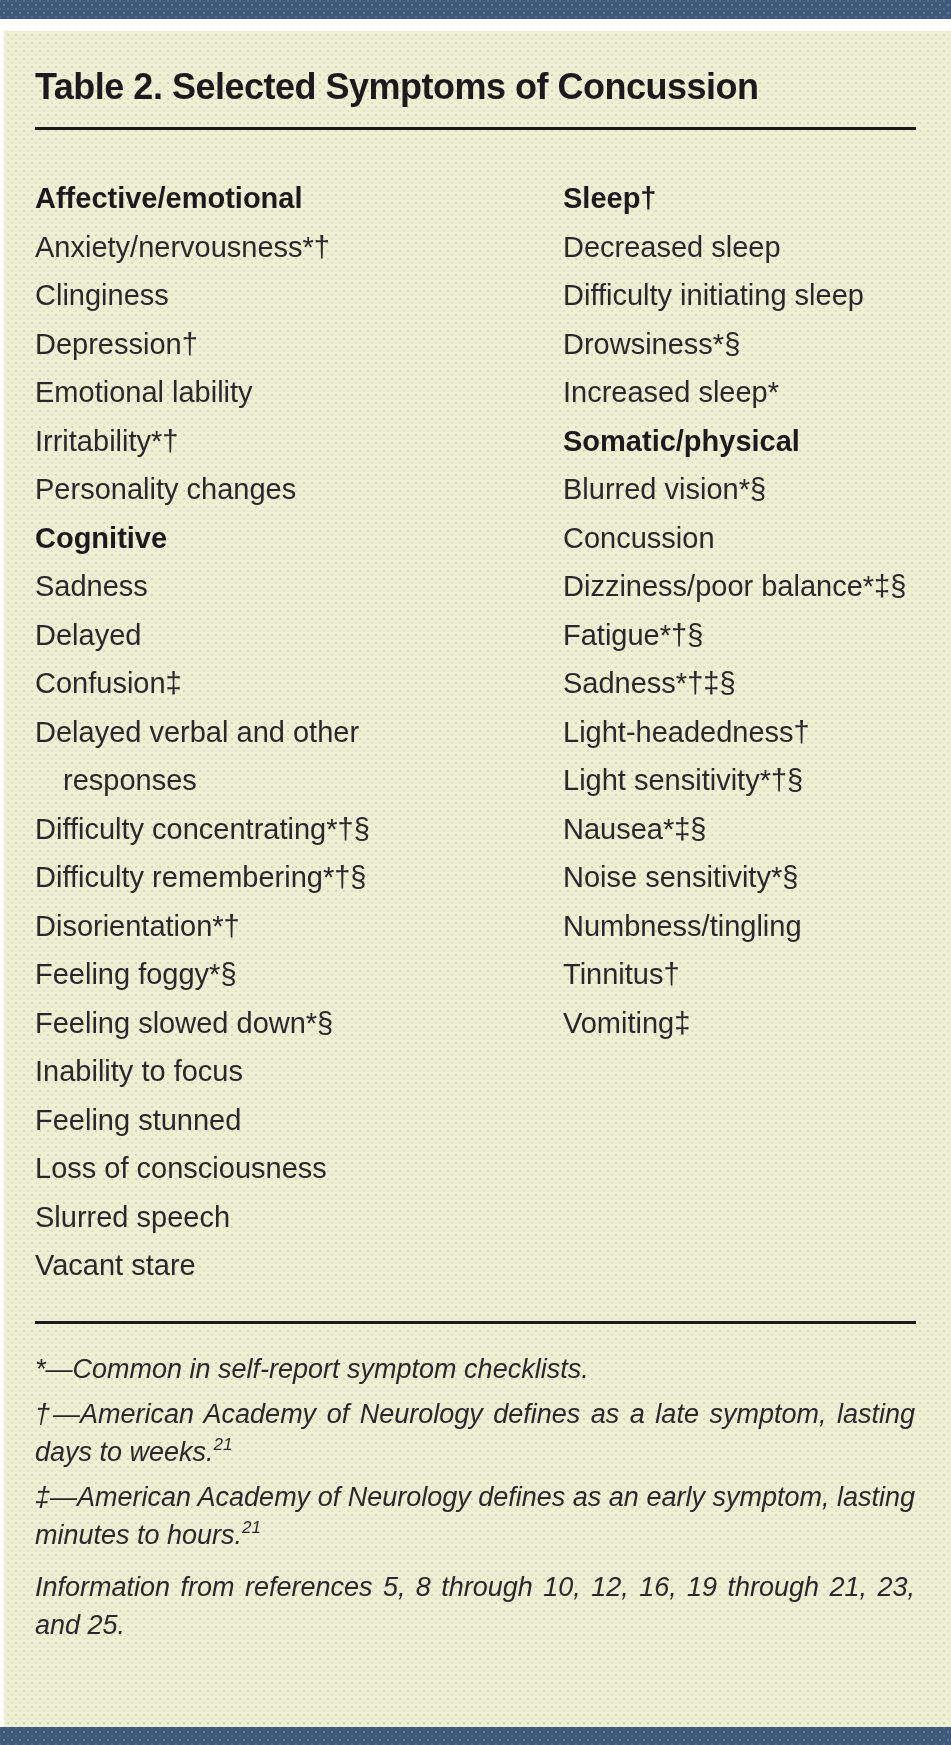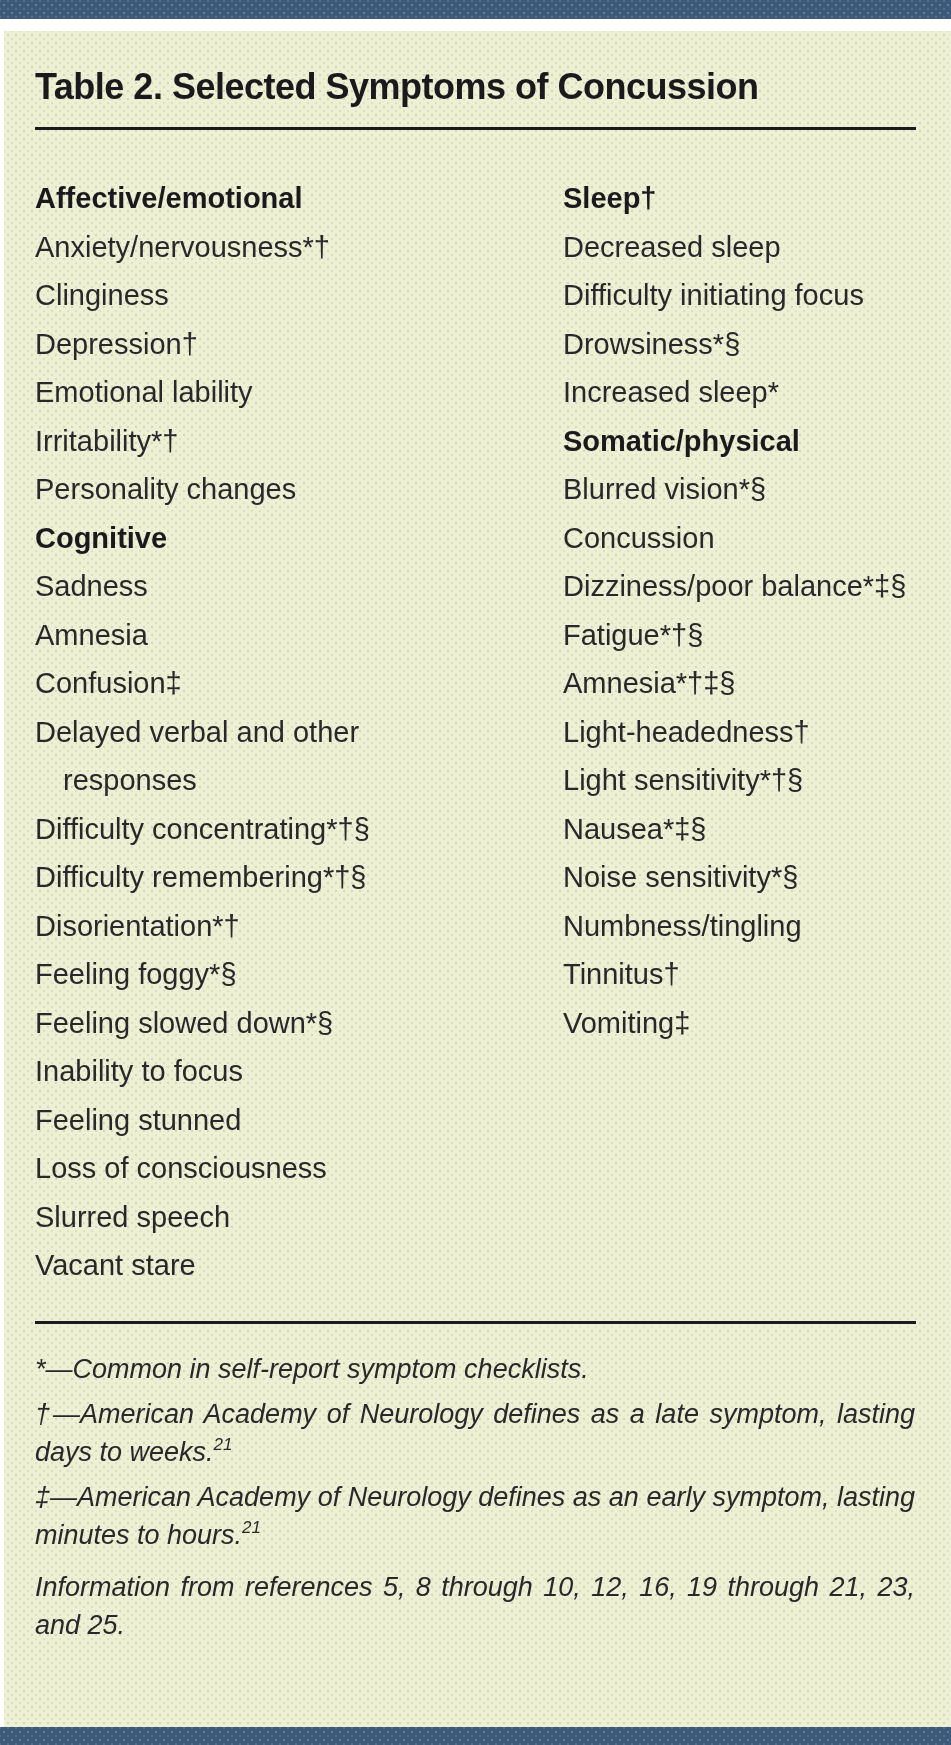--- a/index.html
+++ b/index.html
@@ -92,46 +92,46 @@
     <div class="col-left">
         <div class="entry header">Affective/emotional</div>
         <div class="entry">Anxiety/nervousness*†</div>
         <div class="entry">Clinginess</div>
         <div class="entry">Depression†</div>
         <div class="entry">Emotional lability</div>
         <div class="entry">Irritability*†</div>
         <div class="entry">Personality changes</div>
         <div class="entry header">Cognitive</div>
         <div class="entry">Sadness</div>
-        <div class="entry">Amnesia</div>
+        <div class="entry">Delayed</div>
         <div class="entry">Confusion‡</div>
         <div class="entry">Delayed verbal and other responses</div>
         <div class="entry">Difficulty concentrating*†§</div>
         <div class="entry">Difficulty remembering*†§</div>
         <div class="entry">Disorientation*†</div>
         <div class="entry">Feeling foggy*§</div>
         <div class="entry">Feeling slowed down*§</div>
         <div class="entry">Inability to focus</div>
         <div class="entry">Feeling stunned</div>
         <div class="entry">Loss of consciousness</div>
         <div class="entry">Slurred speech</div>
         <div class="entry">Vacant stare</div>
       </div>
     <div class="col-right">
         <div class="entry header">Sleep†</div>
         <div class="entry">Decreased sleep</div>
-        <div class="entry">Difficulty initiating focus</div>
+        <div class="entry">Difficulty initiating sleep</div>
         <div class="entry">Drowsiness*§</div>
         <div class="entry">Increased sleep*</div>
         <div class="entry header">Somatic/physical</div>
         <div class="entry">Blurred vision*§</div>
         <div class="entry">Concussion</div>
         <div class="entry">Dizziness/poor balance*‡§</div>
         <div class="entry">Fatigue*†§</div>
-        <div class="entry">Amnesia*†‡§</div>
+        <div class="entry">Sadness*†‡§</div>
         <div class="entry">Light-headedness†</div>
         <div class="entry">Light sensitivity*†§</div>
         <div class="entry">Nausea*‡§</div>
         <div class="entry">Noise sensitivity*§</div>
         <div class="entry">Numbness/tingling</div>
         <div class="entry">Tinnitus†</div>
         <div class="entry">Vomiting‡</div>
       </div>
   </div>
 

